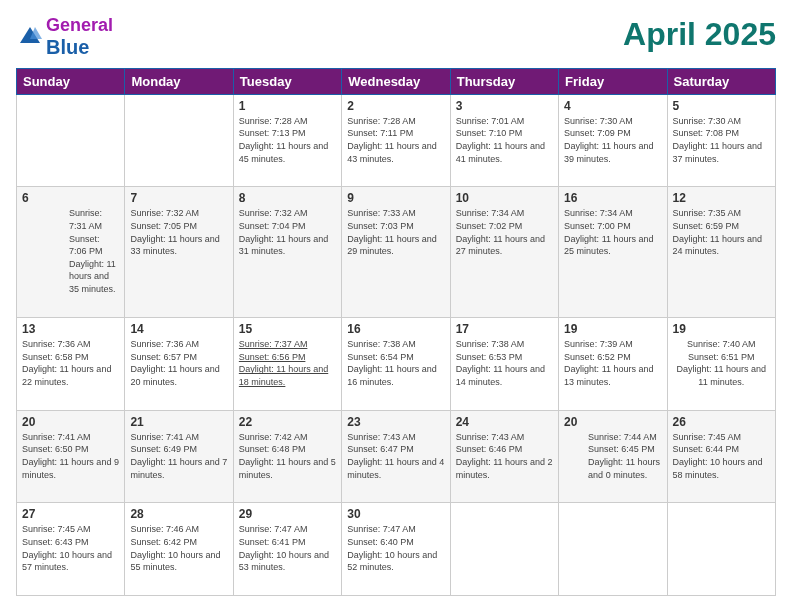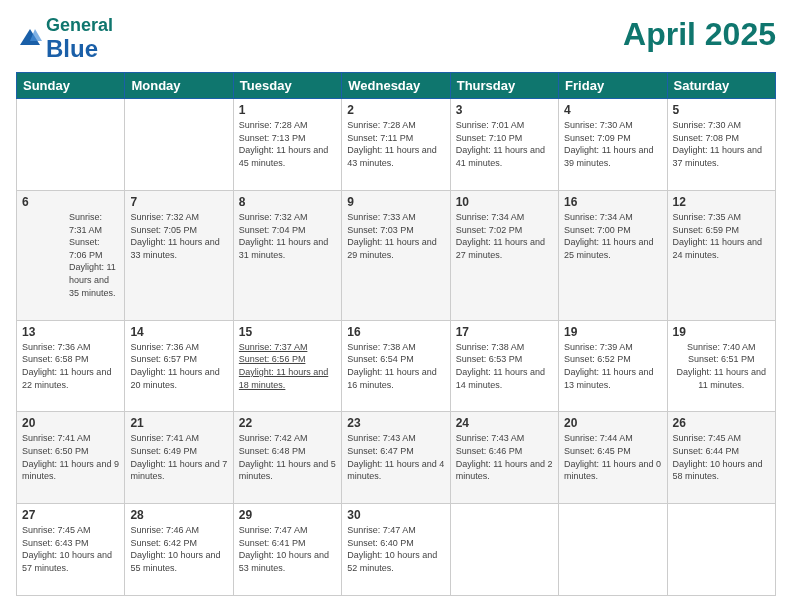--- a/index.html
+++ b/index.html
@@ -28,24 +28,24 @@
       align-items: center;
     }
     .logo-text {
       display: flex;
       flex-direction: column;
       line-height: 1.1;
     }
     .logo-general {
       font-size: 18px;
       font-weight: bold;
-      color: #0f766e;
+      color: #a21caf;
     }
     .logo-blue {
-      font-size: 24px;
+      font-size: 20px;
       font-weight: bold;
       color: #1a5fa8;
     }
     .logo-icon {
       width: 28px;
       height: 28px;
       margin-right: 2px;
     }
     .title-section {
       text-align: right;
@@ -97,21 +97,21 @@
     .empty-cell {
       background: #f9f9f9;
     }
     tr:nth-child(even) td {
       background: #f5f5f5;
     }
     tr:nth-child(odd) td {
       background: #ffffff;
     }
     .calendar thead th {
-      background: #0f766e;
+      background: #701a75;
     }
   </style>
 </head>
 <body>
 
 <div class="page">
   <div class="header">
     <div class="logo">
       <svg class="logo-icon" viewBox="0 0 28 28">
         <polygon points="14,4 24,20 4,20" fill="#1a5fa8"></polygon>
@@ -288,21 +288,21 @@
 Daylight: 11 hours and 4 minutes.</div>
           </td>
           <td>
             <span class="day-num">24</span>
             <div class="day-info" style="white-space: pre-line;">Sunrise: 7:43 AM
 Sunset: 6:46 PM
 Daylight: 11 hours and 2 minutes.</div>
           </td>
           <td>
             <span class="day-num">20</span>
-            <div class="day-info" style="white-space: pre-line;">Sunrise: 7:44 AM
+            <div class="day-info" style="white-space: pre-line; margin-left: 24px;">Sunrise: 7:44 AM
 Sunset: 6:45 PM
 Daylight: 11 hours and 0 minutes.</div>
           </td>
           <td>
             <span class="day-num">26</span>
             <div class="day-info" style="white-space: pre-line;">Sunrise: 7:45 AM
 Sunset: 6:44 PM
 Daylight: 10 hours and 58 minutes.</div>
           </td>
         </tr>

